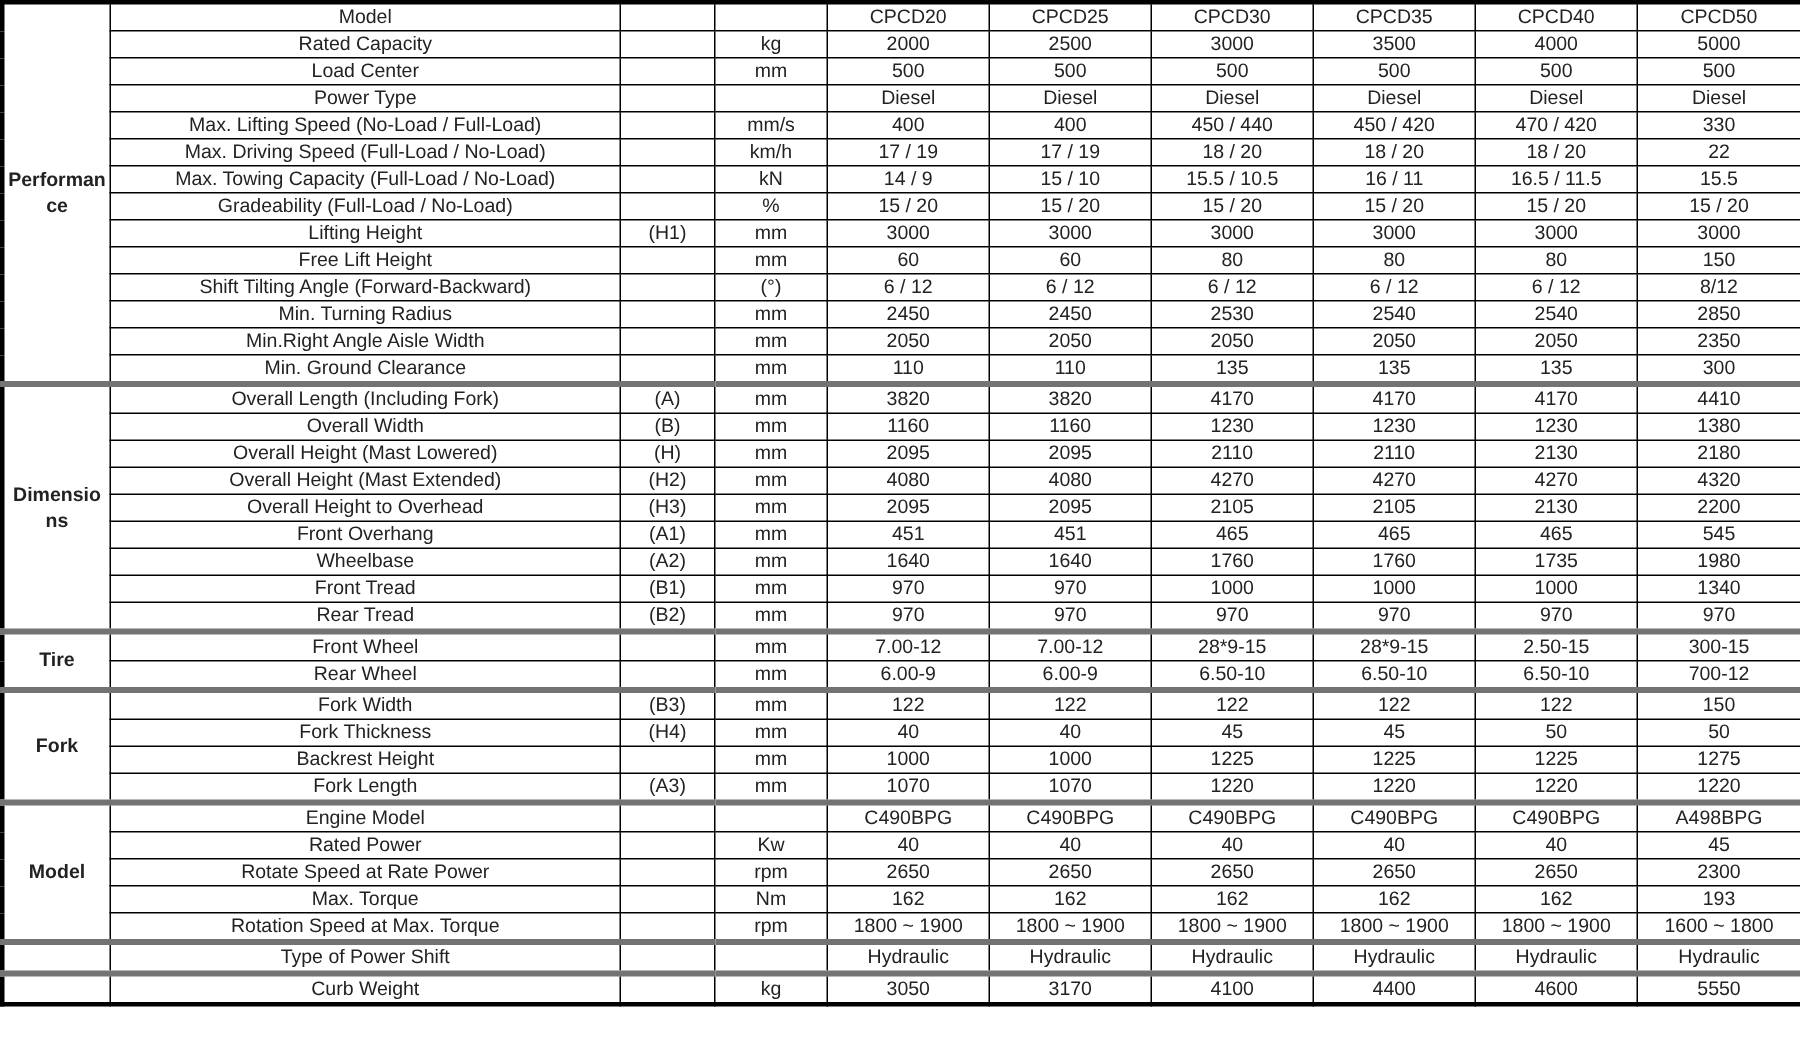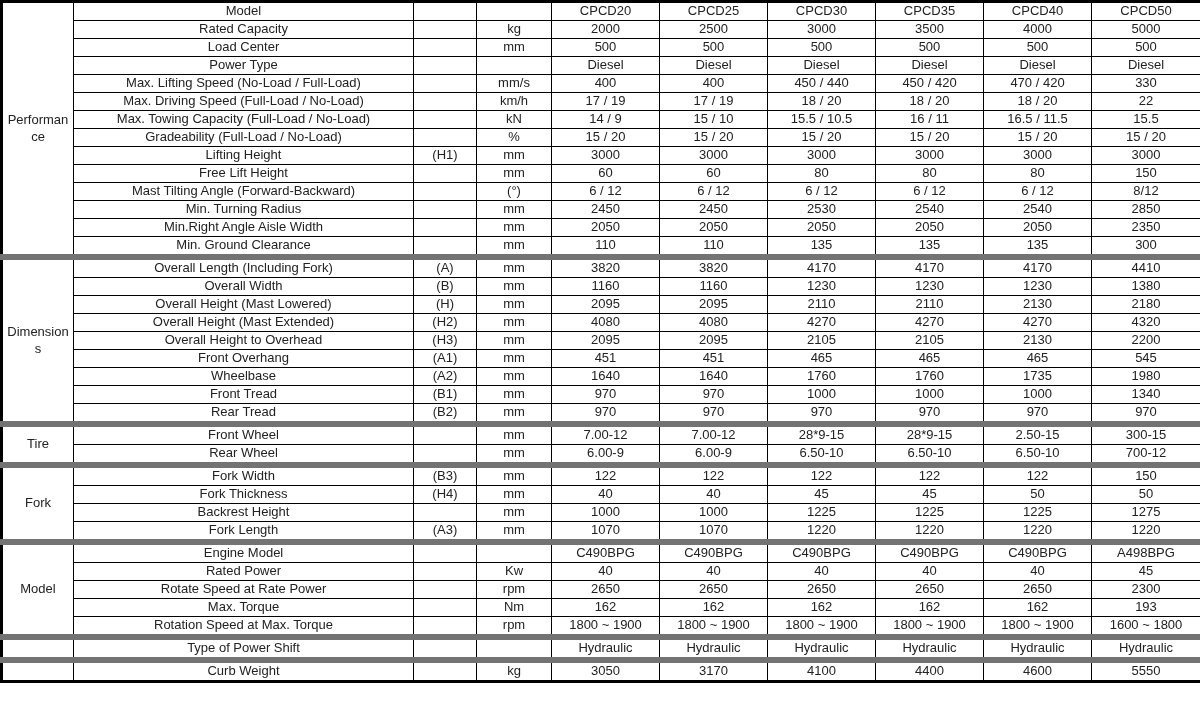--- a/index.html
+++ b/index.html
@@ -31,23 +31,24 @@
     overflow: hidden;
     white-space: nowrap;
     line-height: 1.1;
   }
   table.spec-table td.cat {
     white-space: normal;
     overflow-wrap: break-word;
     word-break: break-word;
     line-height: 1.3;
     font-size: 13px;
+    font-weight: bold;
   }
   table.spec-table tr.section-start td {
-    border-top: 6px solid #737373;
+    border-top: 4px solid #737373;
     margin-top: 28px;
   }
 </style>
 </head>
 <body>
 
 <div class="page">
   <table class="spec-table">
     <colgroup>
       <col style="width:72px">
@@ -167,21 +168,21 @@
           <td></td>
           <td>mm</td>
           <td>60</td>
           <td>60</td>
           <td>80</td>
           <td>80</td>
           <td>80</td>
           <td>150</td>
         </tr>
         <tr>
-          <td>Mast Tilting Angle (Forward-Backward)</td>
+          <td>Shift Tilting Angle (Forward-Backward)</td>
           <td></td>
           <td>(°)</td>
           <td>6 / 12</td>
           <td>6 / 12</td>
           <td>6 / 12</td>
           <td>6 / 12</td>
           <td>6 / 12</td>
           <td>8/12</td>
         </tr>
         <tr>

